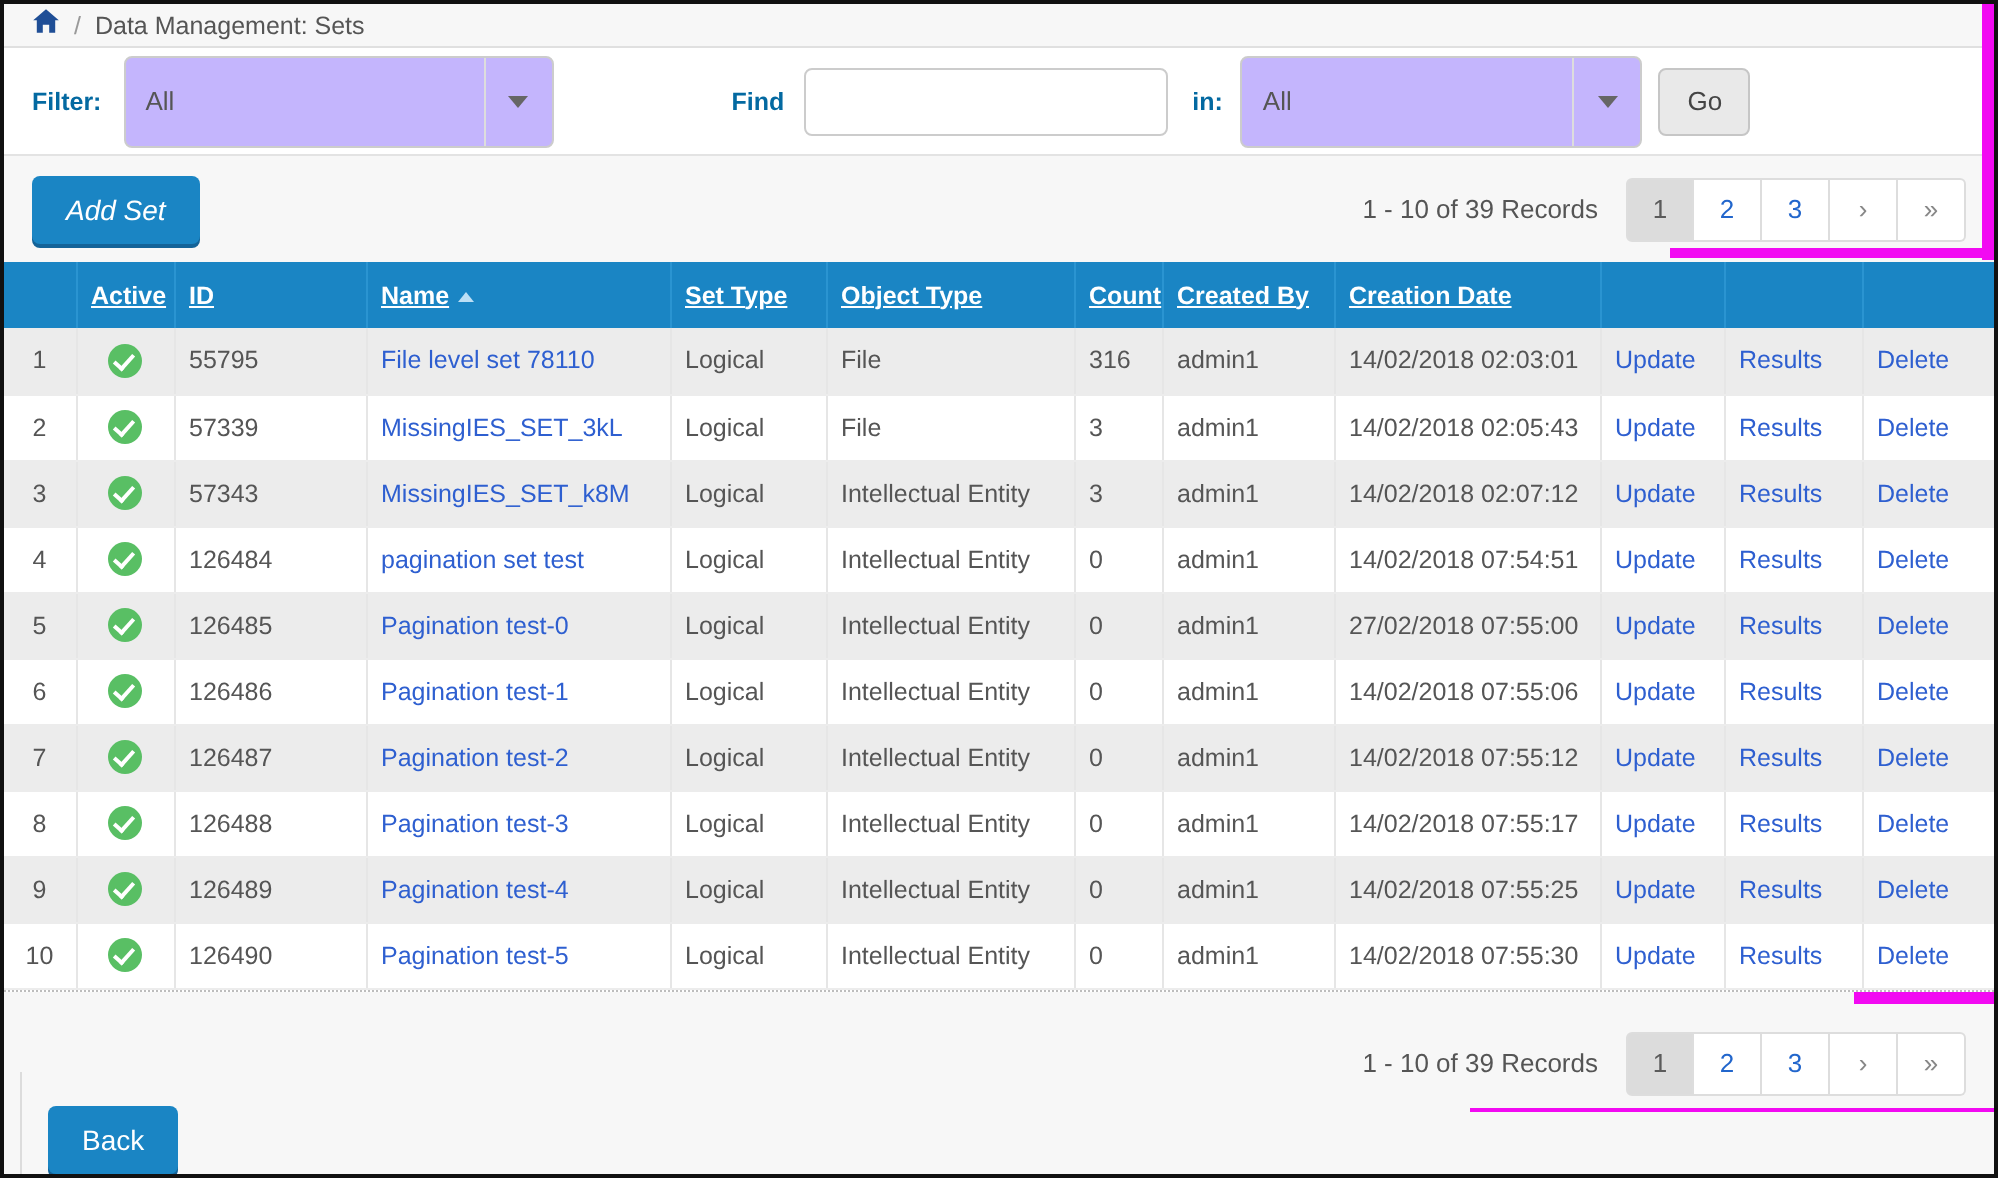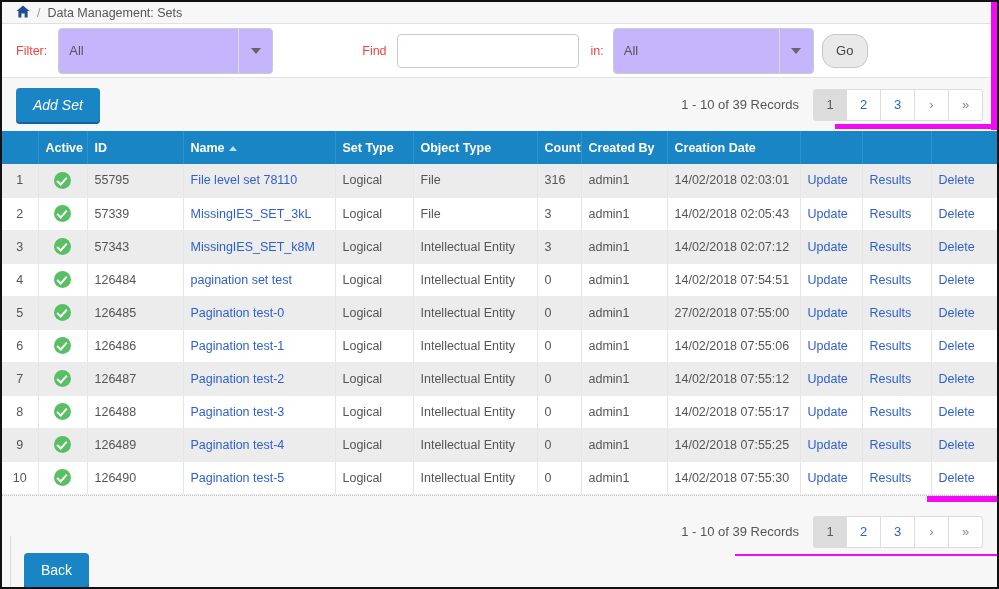--- a/index.html
+++ b/index.html
@@ -35,21 +35,21 @@
   
   .filterbar {
     height: 54px;
     background: #ffffff;
     border-bottom: 1px solid #e3e3e3;
     display: flex;
     align-items: center;
     padding: 0 14px;
     position: relative;
   }
-  .lbl { font-size: 12.5px; color: #ef4444; font-weight: normal; }
+  .lbl { font-size: 12.5px; color: #0369a1; font-weight: bold; }
   .select-box {
     position: relative;
     height: 46px;
     background: #c4b5fd;
     border: 1px solid #ccc;
     border-radius: 4px;
     display: flex;
     align-items: center;
   }
   .select-box .sel-val {
@@ -148,21 +148,21 @@
     background: #1a85c4;
     color: #fff;
     font-size: 12.5px;
     font-weight: bold;
     text-align: left;
     height: 33px;
     padding: 0 7px;
     border-right: 1px solid #2a94d1;
     white-space: nowrap;
   }
-  table.grid th.sortable span.hl { }
+  table.grid th.sortable span.hl { text-decoration: underline; }
   table.grid td {
     font-size: 12.5px;
     color: #555;
     height: 33px;
     padding: 0 7px;
     border-right: 1px solid #e6e6e6;
     border-bottom: 1px solid #ececec;
     white-space: nowrap;
     overflow: hidden;
   }
@@ -257,21 +257,21 @@
 
     <span class="lbl" style="margin-left:89px;">Find</span>
     <input class="txt-input" style="width: 182px; margin-left: 10px;" type="text" value="">
     <span class="lbl" style="margin-left:12px;">in:</span>
     <div class="select-box" style="width:201px; margin-left:9px;">
       <span class="sel-val">All</span>
       <span class="sel-arrow">
           <i class="caret"></i>
         </span>
     </div>
-    <button class="go-btn" style="margin-left:8px;border-radius:13px;">Go</button>
+    <button class="go-btn" style="margin-left:8px;">Go</button>
   </div>
 
   <div class="actionbar">
     <button class="btn-primary">Add Set</button>
     <div class="pager-wrap">
       <span class="rec-count">1 - 10 of 39 Records</span>
       <div class="pager">
         <div class="pg active">1</div>
         <div class="pg">2</div>
         <div class="pg">3</div>

